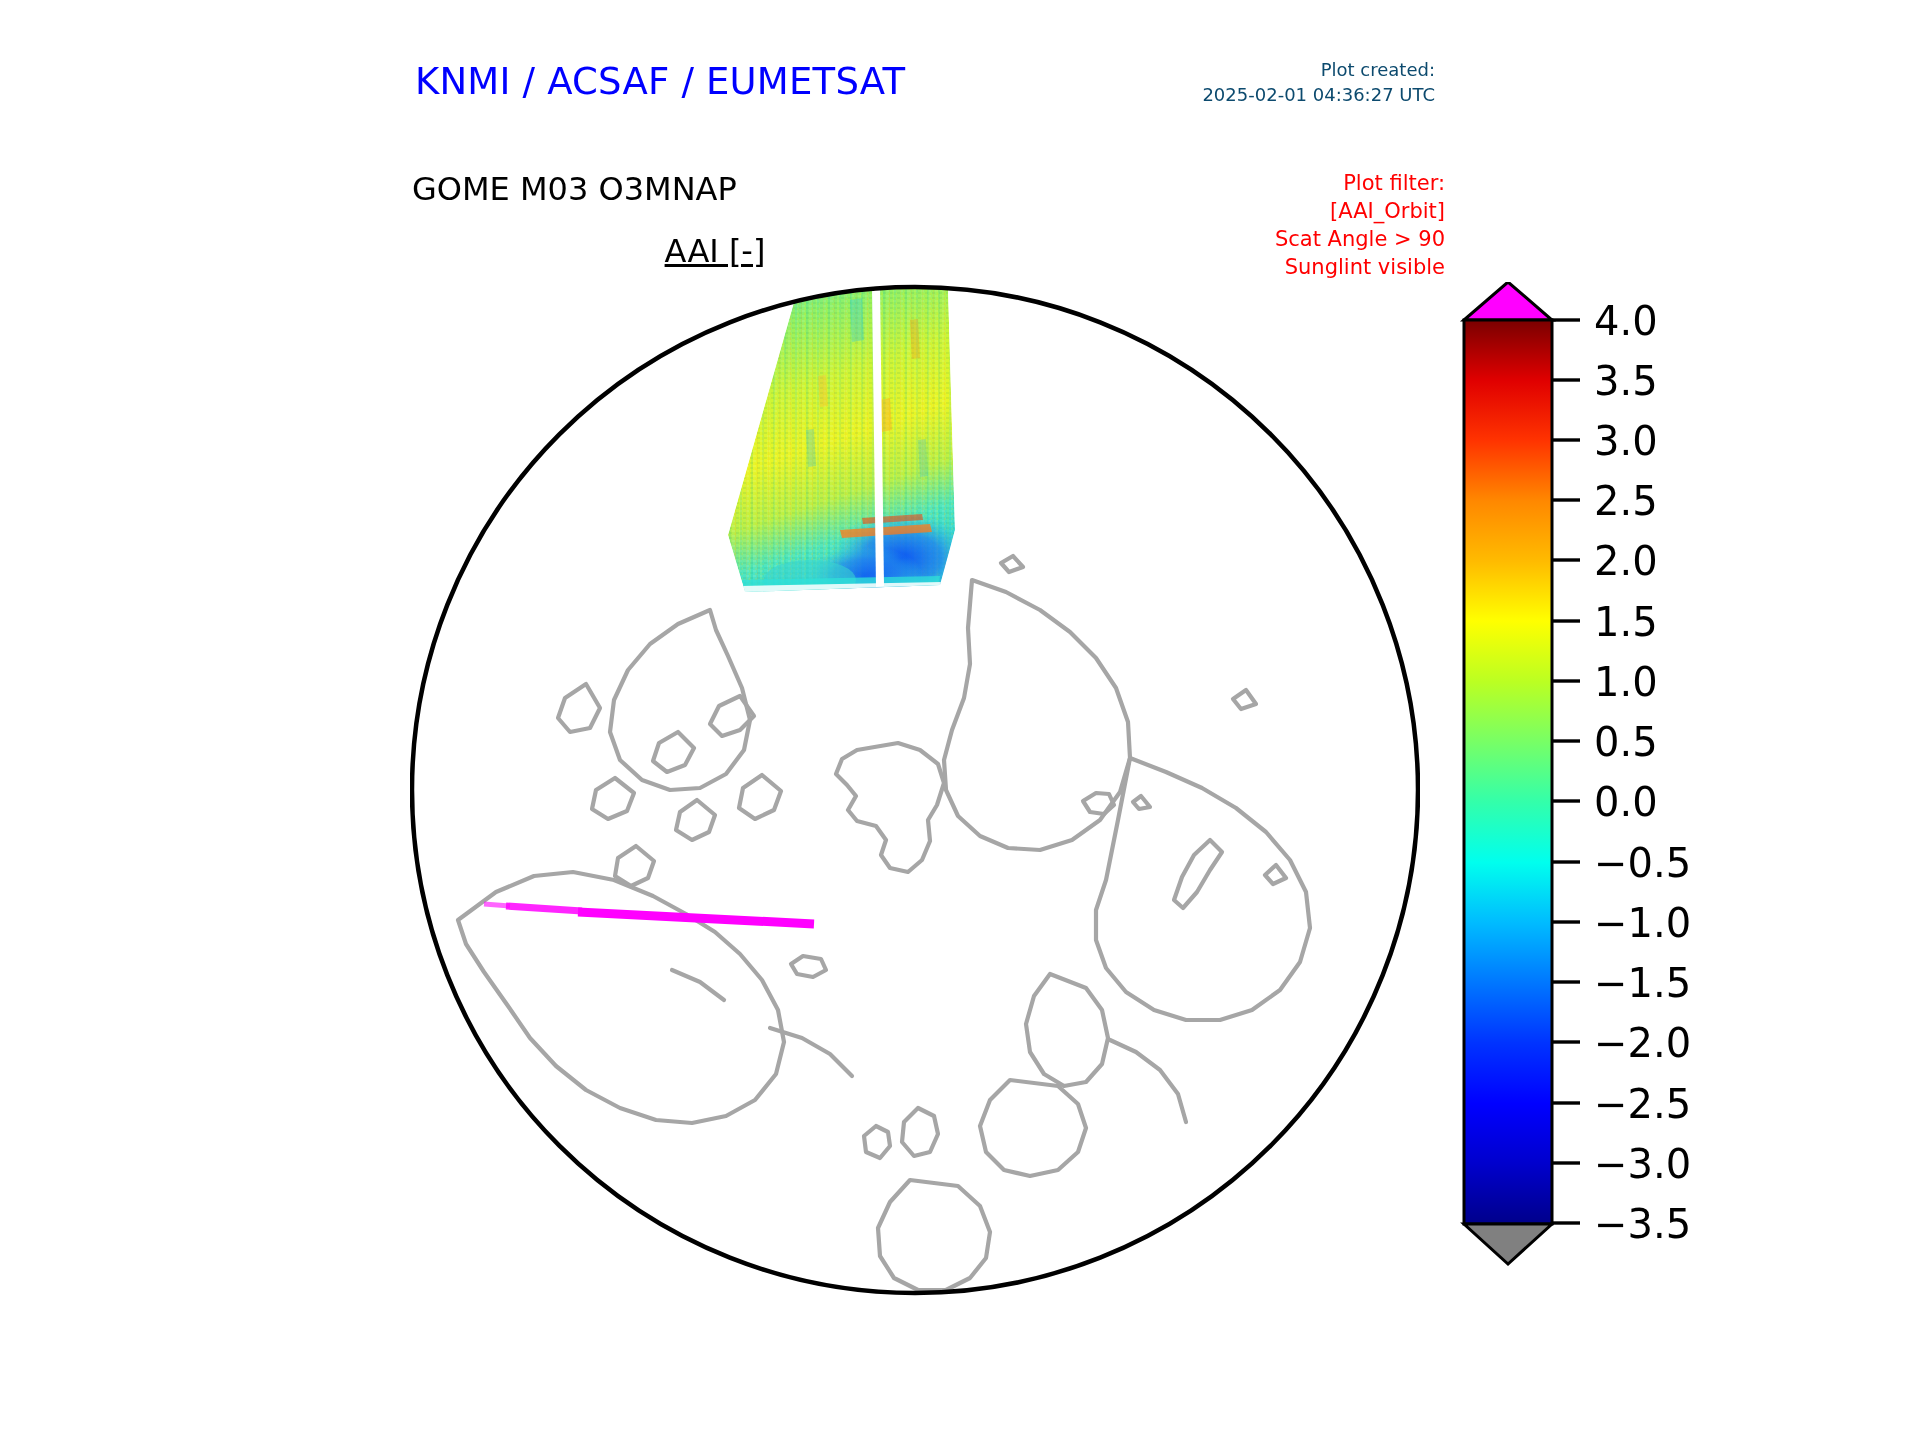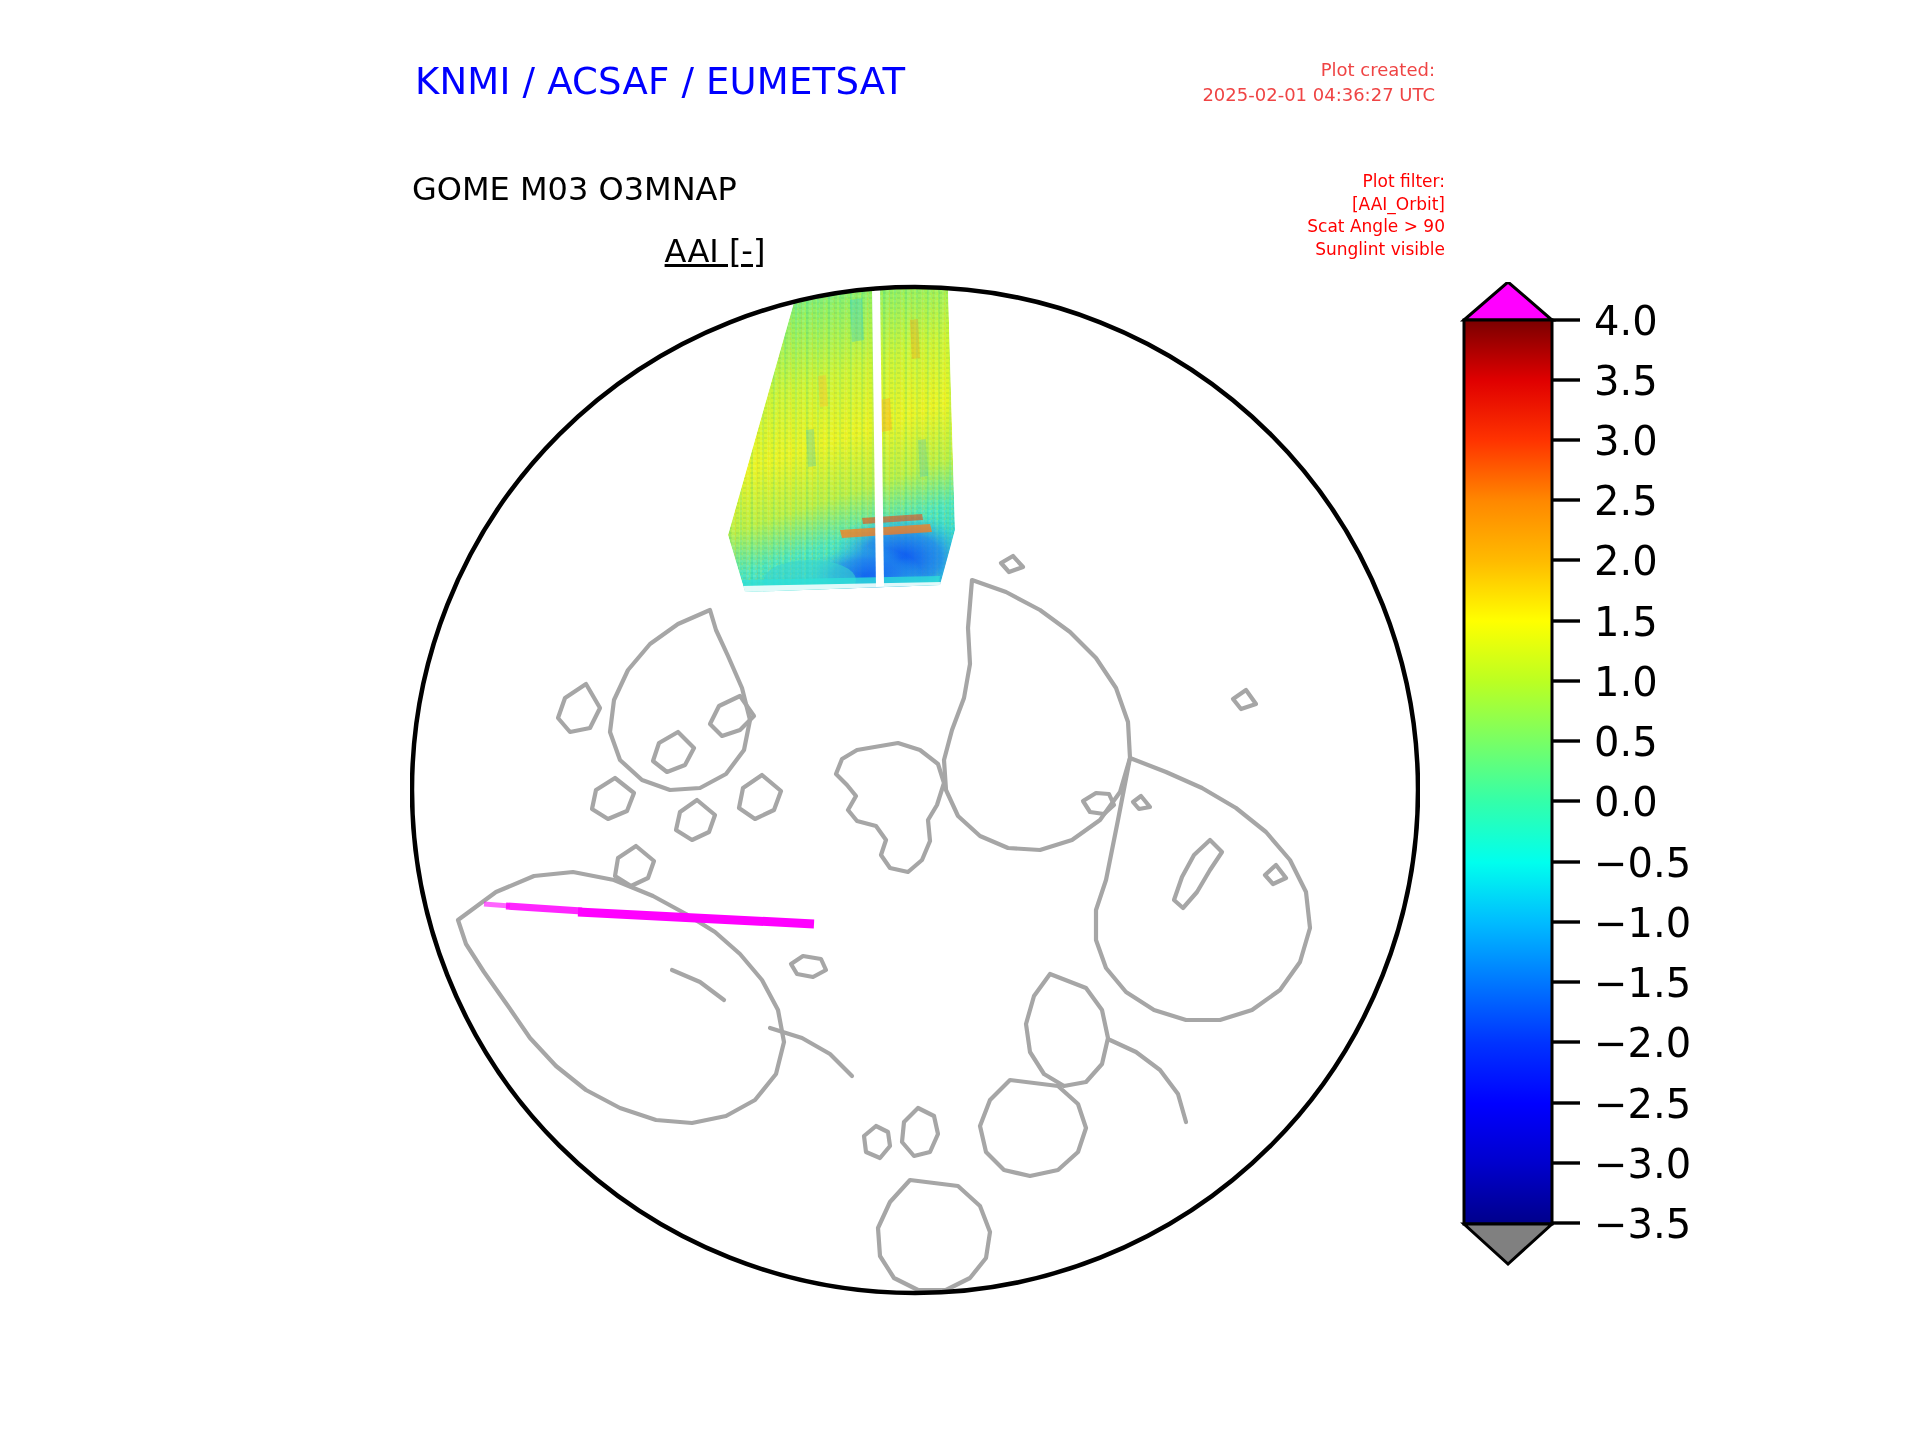--- a/index.html
+++ b/index.html
@@ -7,30 +7,30 @@
        font-family:"DejaVu Sans","Liberation Sans",sans-serif;
        overflow:hidden;}
 
   .abs{position:absolute;}
 
   
   #org-title{left:415px;top:60px;font-size:37px;color:#0000ff;
              letter-spacing:.2px;white-space:nowrap;}
 
   #created-block{left:1090px;top:58px;width:345px;text-align:right;
-                 font-size:18px;color:#ef4444;line-height:1.38;}
+                 font-size:18px;color:#0c4a6e;line-height:1.38;}
 
   #title-block{left:412px;top:140px;font-size:32px;color:#000;
                line-height:1.33;white-space:nowrap;margin-top:28px;}
 
   #quantity-title{left:0;top:232px;width:1430px;text-align:center;
                   font-size:32px;color:#000;text-decoration:underline;}
 
   #filter-block{left:1175px;top:170px;width:270px;text-align:right;
-                font-size:17px;color:#ff0000;line-height:1.33;}
+                font-size:21px;color:#ff0000;line-height:1.33;}
 
   
   #map-wrap{left:410px;top:280px;width:1010px;height:1020px;}
   #map-svg{display:block;width:1010px;height:1020px;}
 
   
   #cbar-wrap{left:1448px;top:282px;width:330px;height:1030px;}
   #cbar-svg{display:block;width:330px;height:1030px;}
 </style>
 </head>

